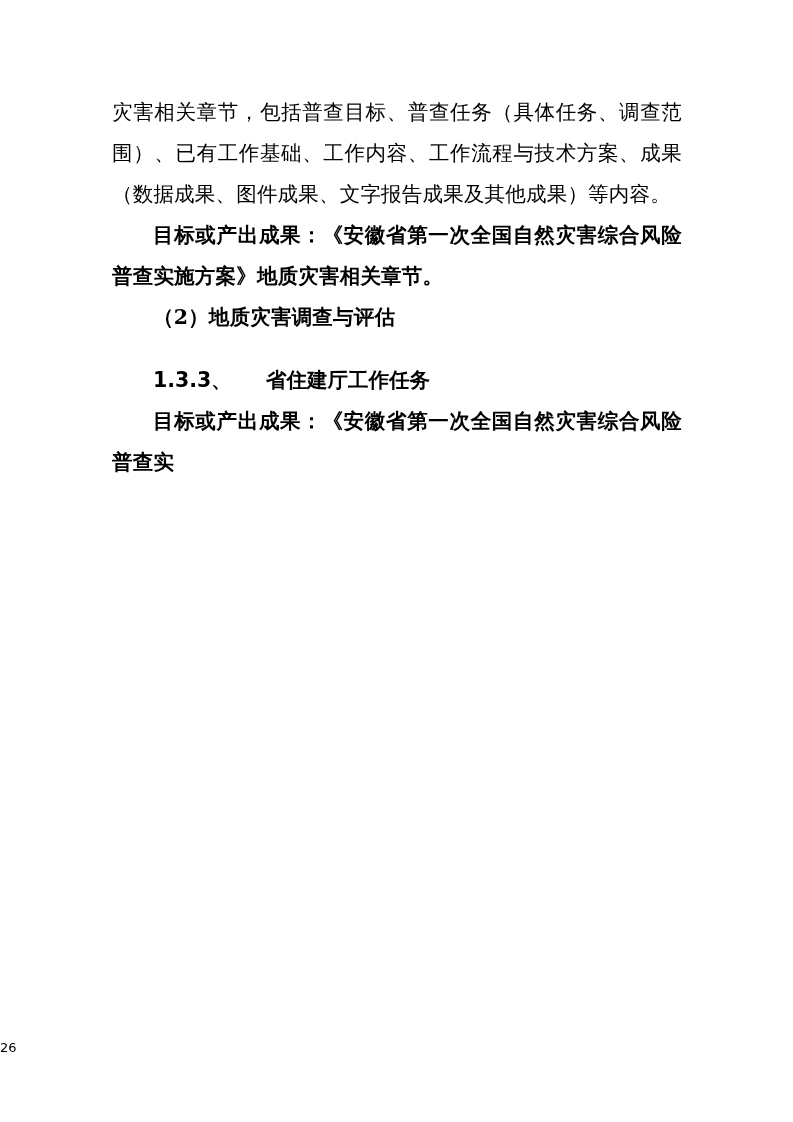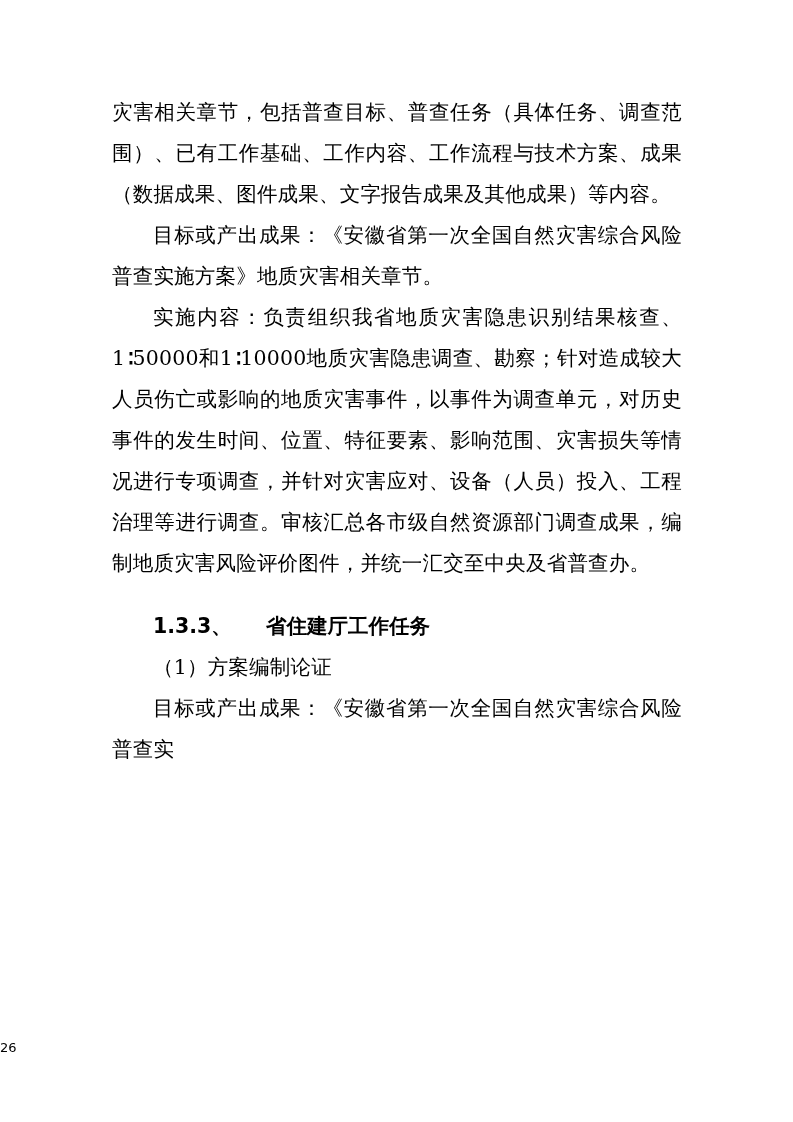--- a/index.html
+++ b/index.html
@@ -29,20 +29,21 @@
   .para {
     font-size: 20.5px;
     line-height: 41px;
     text-align: justify;
     text-justify: inter-ideograph;
     margin: 0;
     letter-spacing: 0.2px;
   }
   .indent {
     text-indent: 41px;
+    font-weight: bold;
   }
   .heading {
     font-size: 20.5px;
     line-height: 41px;
     font-weight: bold;
     margin: 0;
     font-family: "DejaVu Sans", "Liberation Sans", sans-serif;
   }
   .heading .num {
     display: inline-block;
@@ -69,29 +70,28 @@
 </head>
 <body>
 
 <div class="page">
   <div class="content">
 
     <p class="para">灾害相关章节，包括普查目标、普查任务（具体任务、调查范围）、已有工作基础、工作内容、工作流程与技术方案、成果（数据成果、图件成果、文字报告成果及其他成果）等内容。</p>
 
     <p class="para indent">目标或产出成果：《安徽省第一次全国自然灾害综合风险普查实施方案》地质灾害相关章节。</p>
 
+    <p class="para indent">（2）地质灾害调查与评估</p>
 
-    <p class="para indent">实施内容：负责组织我省地质灾害隐患识别结果核查、1∶50000和1∶10000地质灾害隐患调查、勘察；针对造成较大人员伤亡或影响的地质灾害事件，以事件为调查单元，对历史事件的发生时间、位置、特征要素、影响范围、灾害损失等情况进行专项调查，并针对灾害应对、设备（人员）投入、工程治理等进行调查。审核汇总各市级自然资源部门调查成果，编制地质灾害风险评价图件，并统一汇交至中央及省普查办。</p>
 
 
     <div class="spacer"></div>
 
     <p class="heading"><span class="num">1.3.3、</span><span class="htext">省住建厅工作任务</span></p>
 
-    <p class="para indent">（1）方案编制论证</p>
 
 
     <p class="para indent">目标或产出成果：《安徽省第一次全国自然灾害综合风险普查实</p>
 
   </div>
 
   <div class="page-number">26</div>
 </div>
 
 </body></html>

